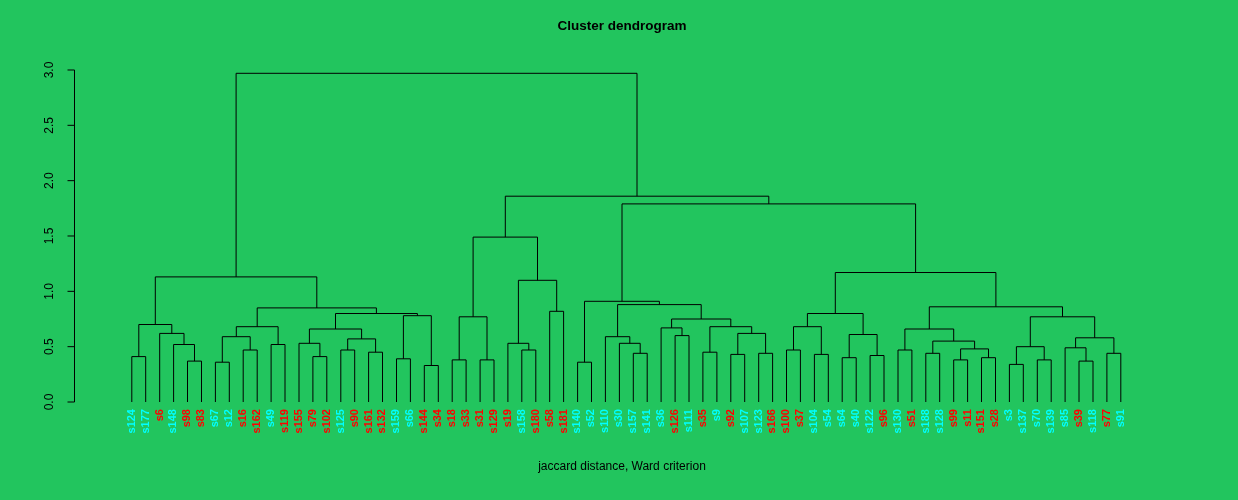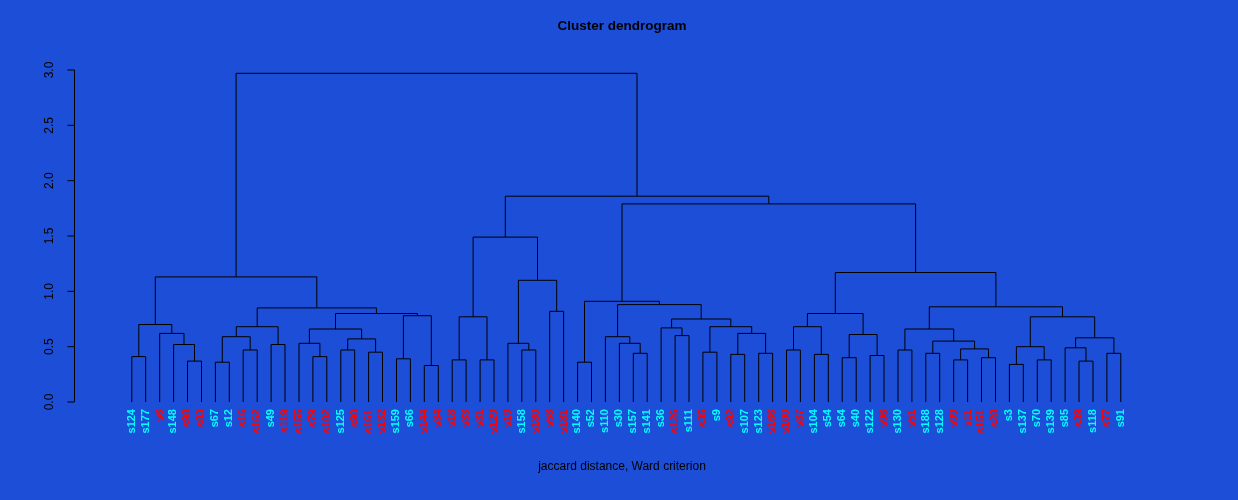--- a/index.html
+++ b/index.html
@@ -1,16 +1,16 @@
 <!DOCTYPE html>
 <html><head>
 <meta charset="utf-8">
 <style>
   html,body{margin:0;padding:0;background:#ffffff;}
-  #page{position:relative;width:1238px;height:500px;background:#1d4ed8;overflow:hidden;
+  #page{position:relative;width:1238px;height:500px;background:#22c55e;overflow:hidden;
         font-family:"Liberation Sans",sans-serif;}
   svg text{font-family:"Liberation Sans",sans-serif;}
 </style>
 </head>
 <body>
 
 <div id="page">
   <svg id="plot" width="1238" height="500" viewBox="0 0 1238 500">
     <text id="chart-title" x="622" y="30" text-anchor="middle" font-size="13.5" font-weight="bold" fill="#000000">Cluster dendrogram</text>
 

